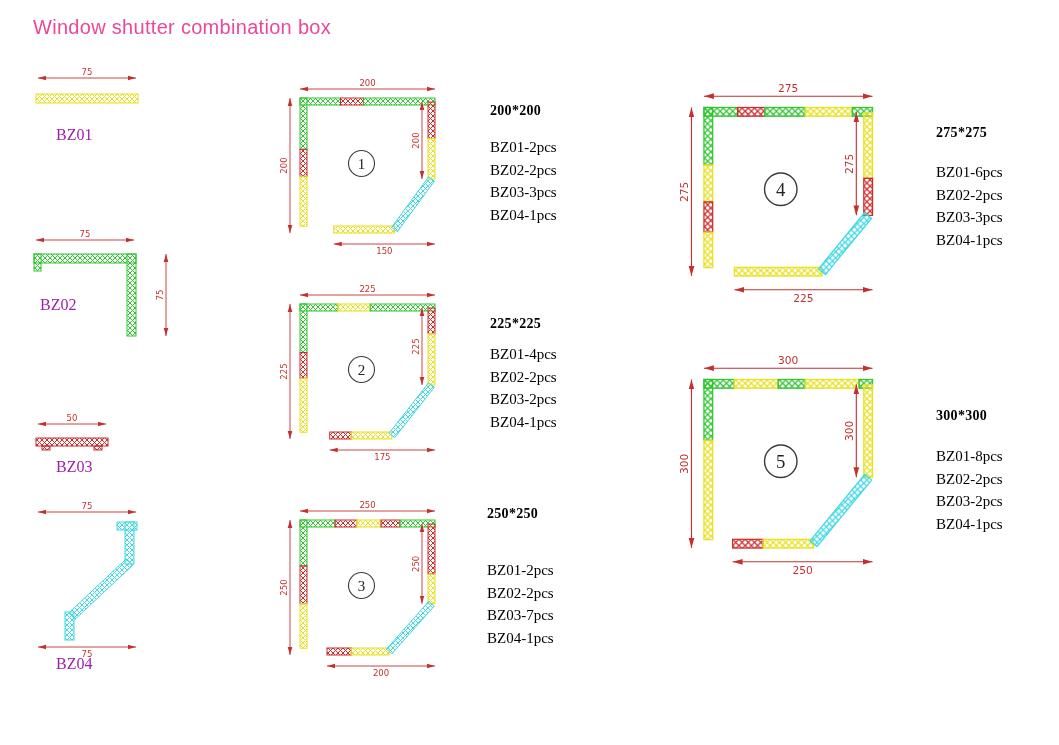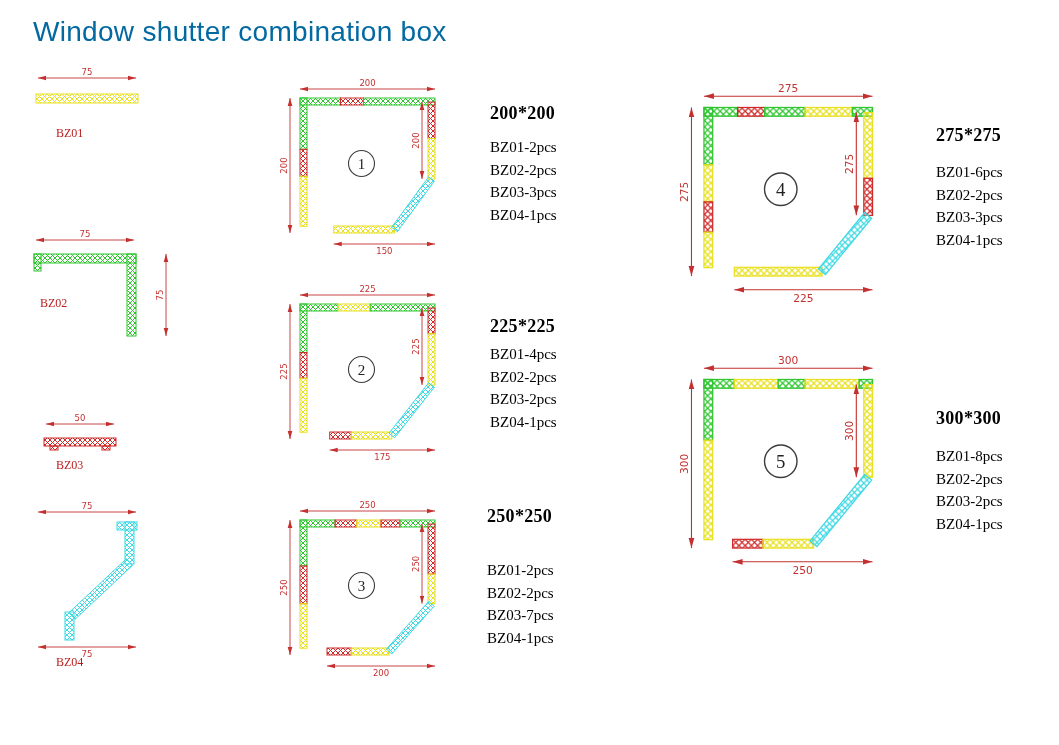--- a/index.html
+++ b/index.html
@@ -1,24 +1,24 @@
 <!DOCTYPE html>
 <html><head>
 <meta charset="utf-8">
 <style>
   *{margin:0;padding:0;box-sizing:border-box}
   html,body{width:1059px;height:745px;background:#ffffff;overflow:hidden;position:relative;
     font-family:"Liberation Serif",serif;color:#111}
   .title{position:absolute;left:33px;top:16px;font-family:"Liberation Sans",sans-serif;
-    font-size:28px;font-weight:400;color:#0369a1;letter-spacing:.3px}
+    font-size:20px;font-weight:400;color:#ec4899;letter-spacing:.3px}
   .profile,.combo{position:absolute}
   .psvg,.csvg{width:100%;height:100%}
   .psvg svg,.csvg svg{display:block}
-  .plabel{position:absolute;font-size:12px;color:#b91c1c}
-  .csize{position:absolute;font-size:18px;font-weight:bold;color:#000;letter-spacing:.3px}
+  .plabel{position:absolute;font-size:16px;color:#a21caf}
+  .csize{position:absolute;font-size:14px;font-weight:bold;color:#000;letter-spacing:.3px}
   .cparts{position:absolute;font-size:15px;line-height:22.5px;color:#000000}
   .cpart{white-space:nowrap}
   
   .dim{stroke:#c43030;stroke-width:.9;fill:none}
   .dimt{fill:#c43030;font-size:8.5px;font-family:"DejaVu Sans",sans-serif}
   .num{font-size:15px;fill:#222;font-family:"Liberation Serif",serif}
   .ncircle{fill:none;stroke:#3c3c3c;stroke-width:1.1}
 </style>
 </head>
 <body>
@@ -63,21 +63,21 @@
         <rect x="14" y="26" width="102" height="9" fill="url(#h-green)" stroke="#2fc52f" stroke-width="1"></rect>
         <rect x="14" y="26" width="7" height="17" fill="url(#h-green)" stroke="#2fc52f" stroke-width="1"></rect>
         <rect x="107" y="26" width="9" height="82" fill="url(#h-green)" stroke="#2fc52f" stroke-width="1"></rect>
         <line class="dim" x1="146" y1="26" x2="146" y2="108" marker-start="url(#ar)" marker-end="url(#ar)"></line>
         <text class="dimt" text-anchor="middle" transform="rotate(-90 143 67)" x="143" y="67">75</text>
       </svg>
     </div>
   </div>
 <div class="plabel" style="left:40px;top:296px">BZ02</div>
 
-<div class="profile" style="left:30px;top:410px;width:140px;height:52px">
+<div class="profile" style="left:22px;top:410px;width:140px;height:52px">
     <div class="psvg">
       <svg viewBox="0 0 140 52" width="140" height="52">
         <line class="dim" x1="16" y1="14" x2="84" y2="14" marker-start="url(#ar)" marker-end="url(#ar)"></line>
         <text class="dimt" x="50" y="11" text-anchor="middle">50</text>
         <rect x="14" y="28" width="72" height="8" fill="url(#h-red)" stroke="#cf2b2b" stroke-width="1"></rect>
         <rect x="20" y="36" width="8" height="4" fill="url(#h-red)" stroke="#cf2b2b" stroke-width="1"></rect>
         <rect x="72" y="36" width="8" height="4" fill="url(#h-red)" stroke="#cf2b2b" stroke-width="1"></rect>
       </svg>
     </div>
   </div>

